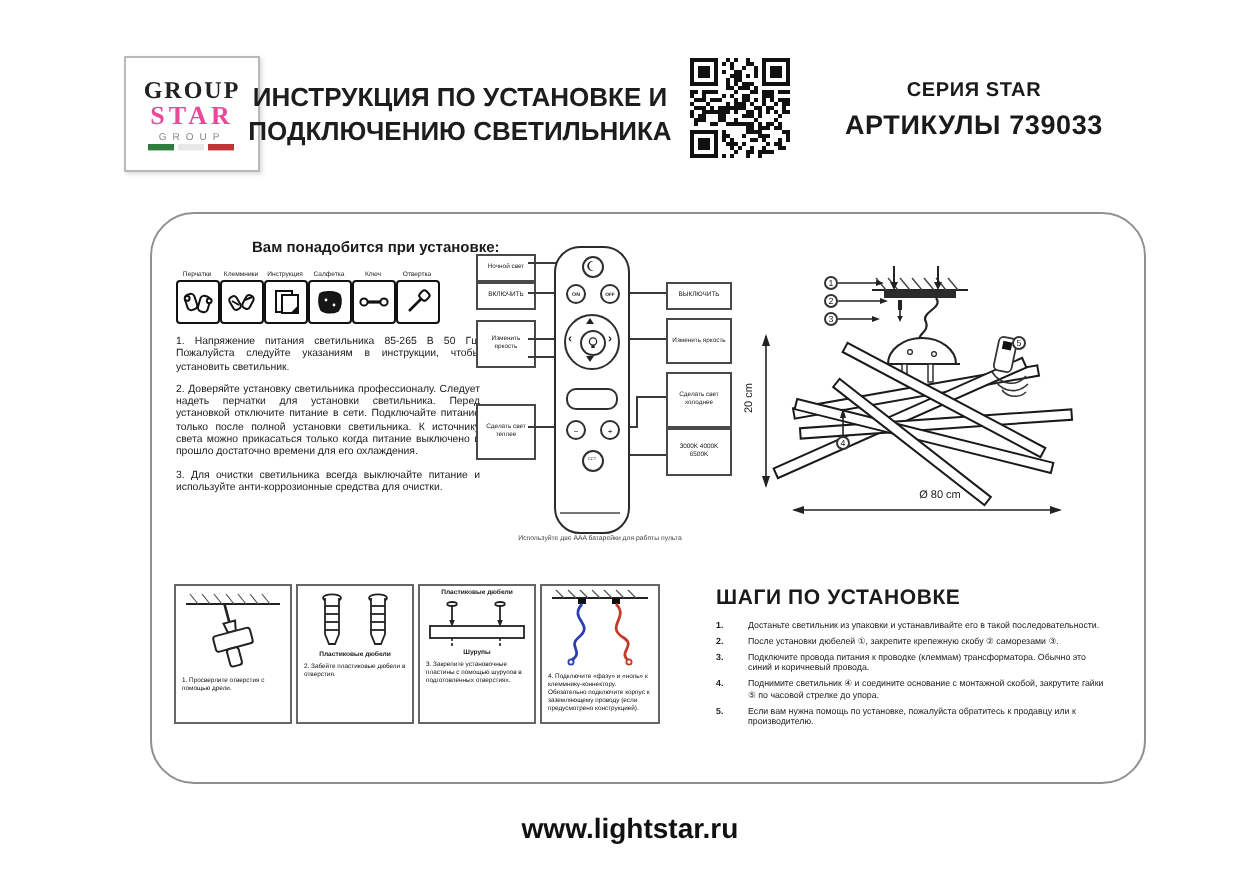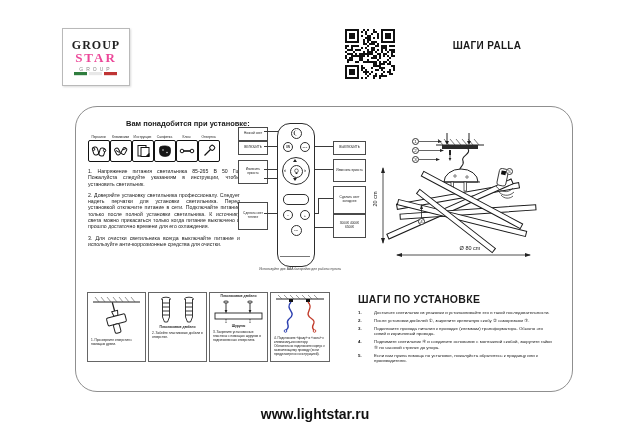--- a/index.html
+++ b/index.html
@@ -60,20 +60,22 @@
   <span class="logo-l2">STAR</span>
   <span class="logo-l3">GROUP</span>
   <svg width="44" height="4" viewBox="0 0 44 4">
     <rect x="0" y="0" width="13" height="3.2" fill="#2f7d3e"></rect>
     <rect x="15" y="0" width="13" height="3.2" fill="#e8e8e8"></rect>
     <rect x="30" y="0" width="13" height="3.2" fill="#bf3434"></rect>
   </svg>
 </div>
 
 <div class="title">
+  <div>ИНСТРУКЦИЯ ПО УСТАНОВКЕ И</div>
+  <div>ПОДКЛЮЧЕНИЮ СВЕТИЛЬНИКА</div>
 </div>
 
 <div class="abs" style="left:345px;top:29px;width:50px;height:50px;">
   <svg id="qr-svg" width="50" height="50" viewBox="0 0 25 25">
       <rect x="0" y="0" width="25" height="25" fill="#fff"></rect>
       <rect x="9" y="0" width="1" height="1" fill="#111"></rect>
       <rect x="11" y="0" width="1" height="1" fill="#111"></rect>
       <rect x="14" y="0" width="1" height="1" fill="#111"></rect>
       <rect x="8" y="1" width="1" height="1" fill="#111"></rect>
       <rect x="10" y="1" width="1" height="1" fill="#111"></rect>
@@ -277,21 +279,22 @@
       <rect x="18" y="0" width="7" height="7" fill="#111"></rect>
       <rect x="19" y="1" width="5" height="5" fill="#fff"></rect>
       <rect x="20" y="2" width="3" height="3" fill="#111"></rect>
       <rect x="0" y="18" width="7" height="7" fill="#111"></rect>
       <rect x="1" y="19" width="5" height="5" fill="#fff"></rect>
       <rect x="2" y="20" width="3" height="3" fill="#111"></rect>
     </svg>
 </div>
 
 <div class="series-wrap">
-  <div class="series">ШАГИ PALLA</div>
+  <div class="series">СЕРИЯ STAR</div>
+  <div class="articles">АРТИКУЛЫ 739033</div>
 </div>
 
 <div class="main-box"></div>
 
 <div class="tools-heading">Вам понадобится при установке:</div>
 
 <div class="tool-cell" style="left:88px;top:135px;">
   <span class="tool-label">Перчатки</span>
   <div class="tool-ic">
       <svg width="16" height="16" viewBox="0 0 16 16">

